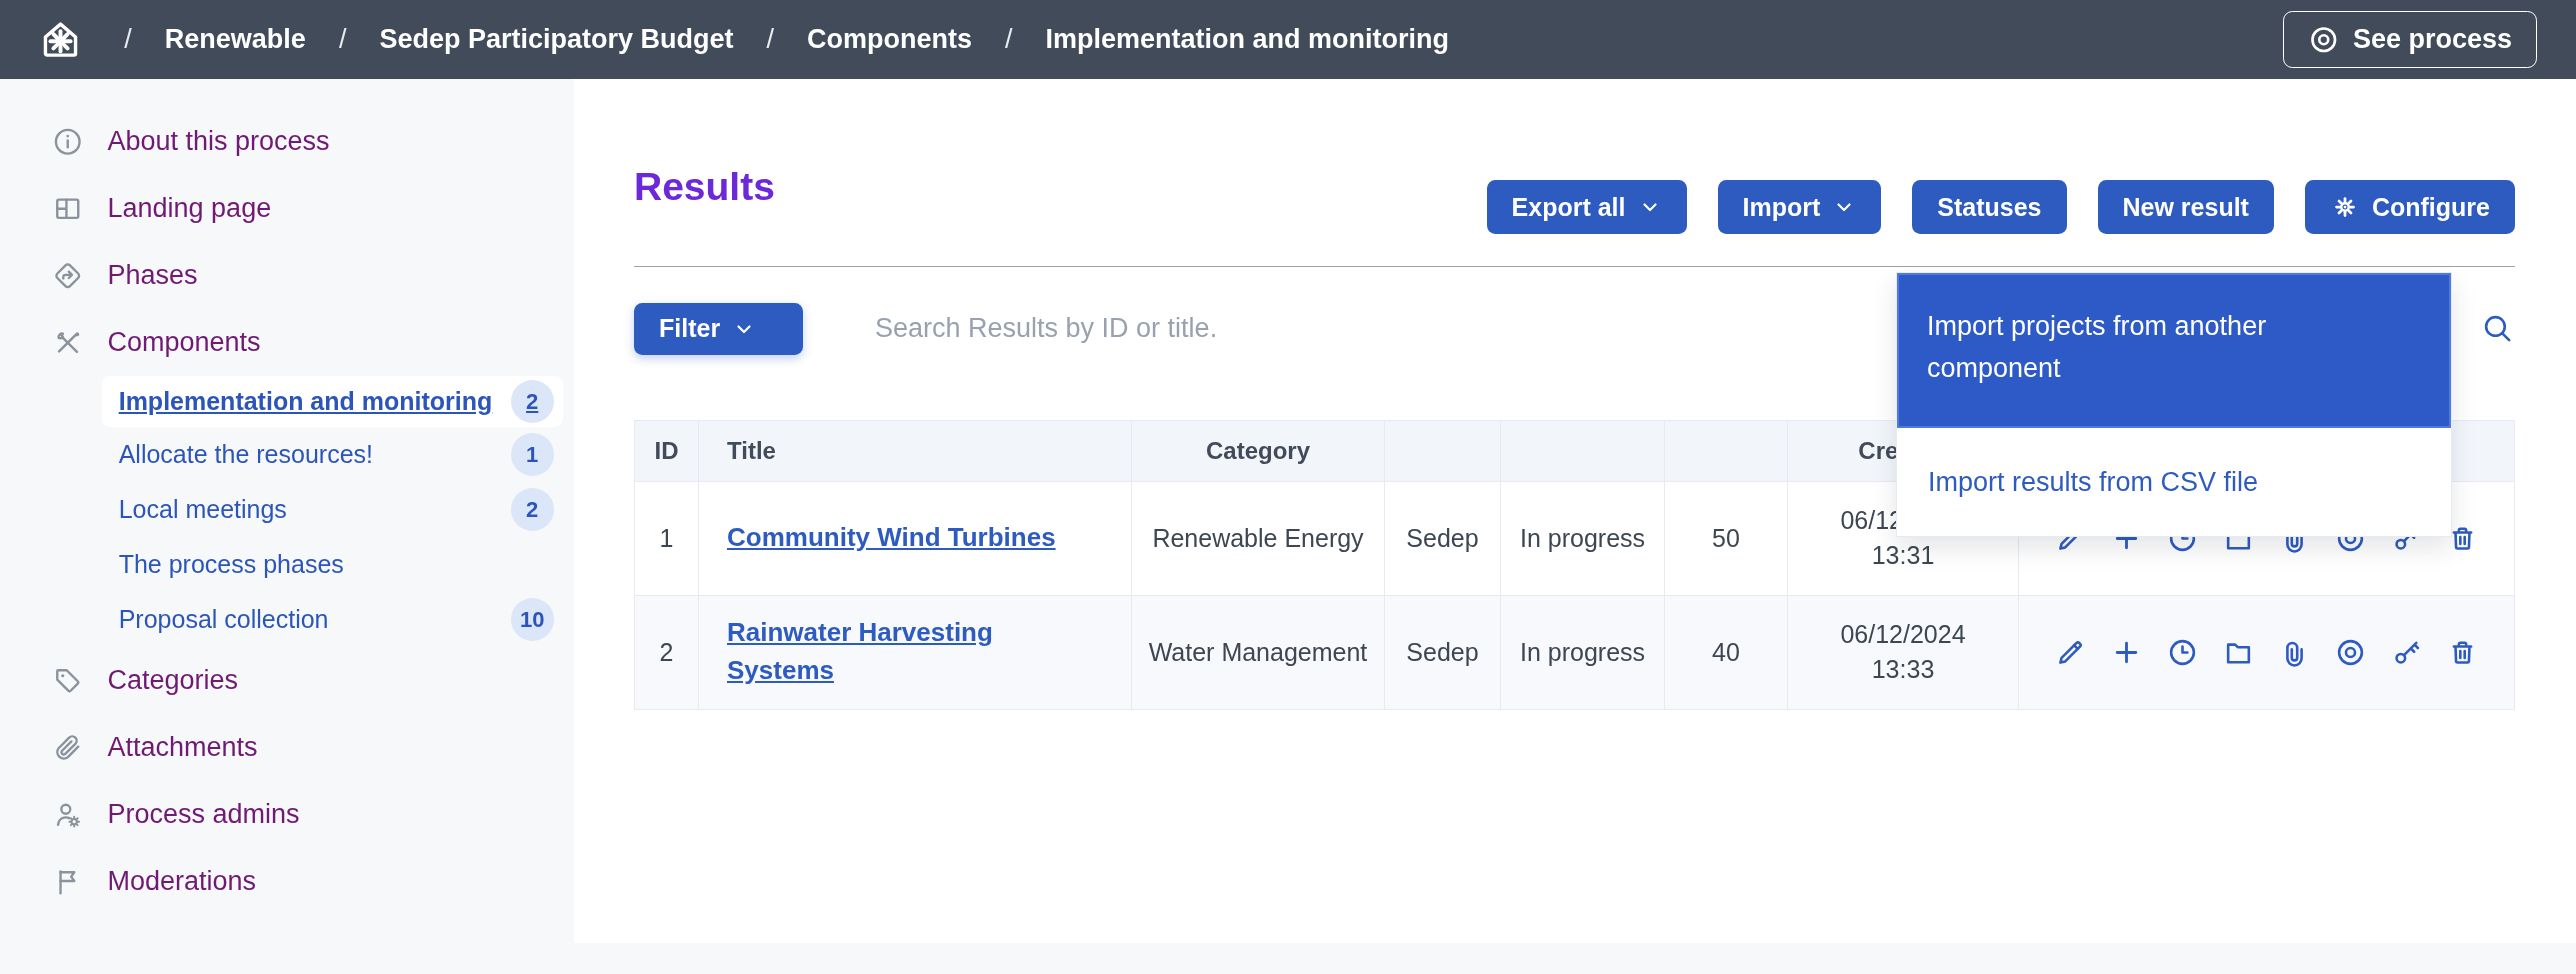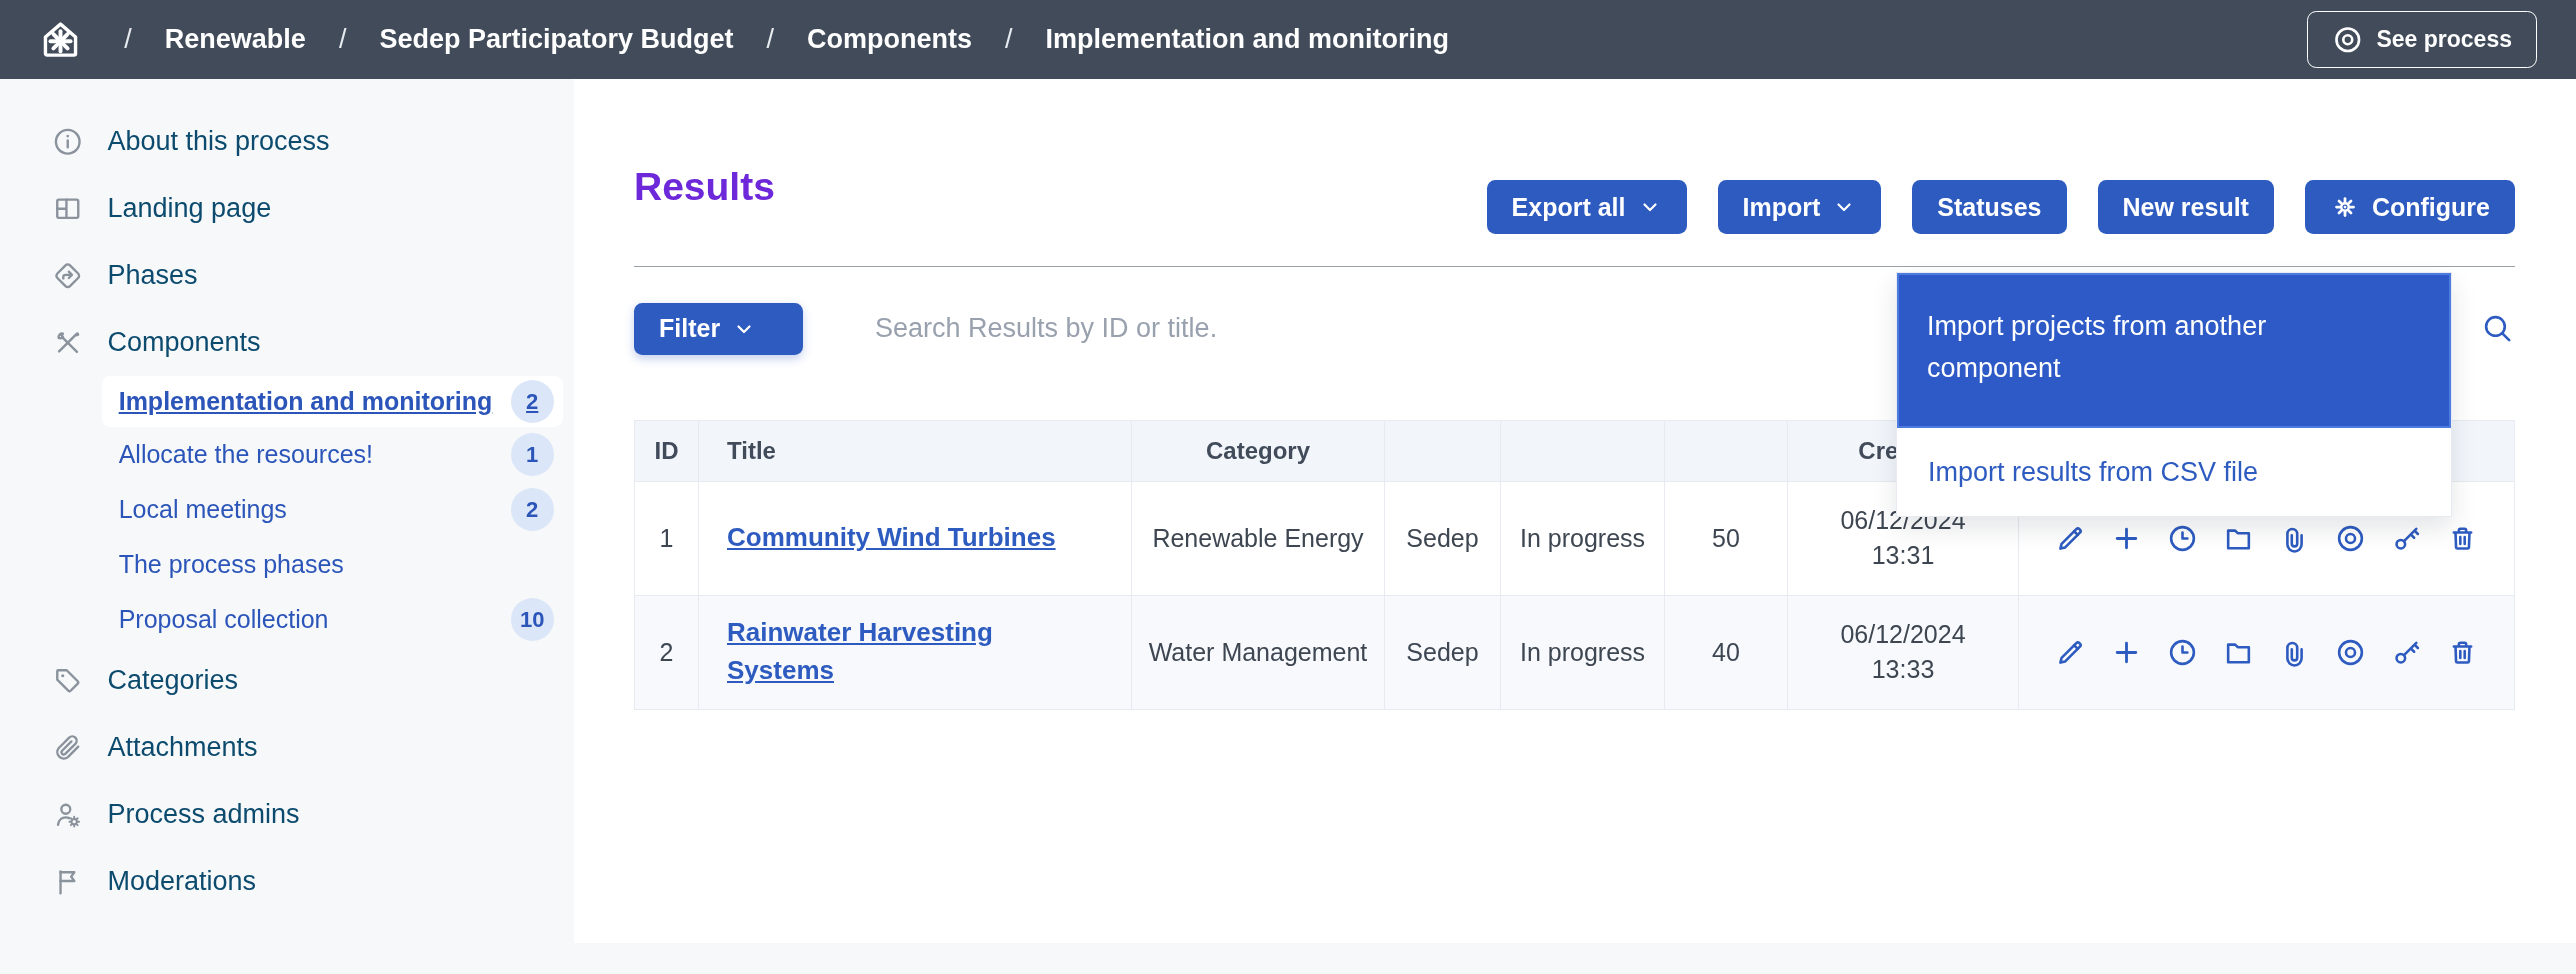--- a/index.html
+++ b/index.html
@@ -7,33 +7,33 @@
   body { font-family:"Liberation Sans", sans-serif; background:#ffffff; color:#3d4651; }
   svg { display:block; }
 
   
   .topbar { height:79px; background:#414b59; display:flex; align-items:center; padding:0 39px; color:#ffffff; }
   .home-link { display:flex; align-items:center; margin-right:9.3px; color:#fff; cursor:pointer; }
   .crumb-sep { margin:0 33px; font-size:27px; color:#e8ebef; font-weight:400; }
   .crumb { font-size:27px; font-weight:600; color:#ffffff; text-decoration:none; cursor:pointer; white-space:nowrap; }
   .topbar-right { margin-left:auto; }
   .see-process-btn { display:flex; align-items:center; gap:13px; border:1.9px solid #ffffff; border-radius:9.3px;
-    background:transparent; color:#ffffff; font-size:23px; font-weight:700; padding:12px 24px; cursor:pointer;
+    background:transparent; color:#ffffff; font-size:27px; font-weight:700; padding:12px 24px; cursor:pointer;
     font-family:"Liberation Sans", sans-serif; }
 
   
   .middle { display:flex; height:864px; }
   .footer-strip { height:31.5px; background:#f6f8fa; }
 
   
   .sidebar { width:574px; background:#f6f8fa; padding-top:29px; flex:none; }
   .side-list { list-style:none; }
   .side-item { height:67px; display:flex; align-items:center; padding-left:52px; gap:24px; cursor:pointer; }
   .side-item .s-icon { color:#8a929c; flex:none; }
-  .side-label { font-size:27px; color:#0c4a6e; font-weight:500; }
+  .side-label { font-size:27px; color:#701a75; font-weight:500; }
   .side-sub { list-style:none; margin-left:102px; width:461px; }
   .sub-item { height:55px; display:flex; align-items:center; justify-content:space-between; padding:0 9.3px 0 16.7px; cursor:pointer; }
   .sub-item.active { background:#ffffff; border-radius:8.3px; height:51px; }
   .sub-label { font-size:25px; color:#2c55b9; font-weight:500; }
   .sub-item.active .sub-label { font-weight:700; text-decoration:underline; }
   .badge { min-width:43px; height:43px; border-radius:50%; background:#dbe6f8; color:#2c55b9; font-size:22px;
     font-weight:700; display:flex; align-items:center; justify-content:center; padding:0 7.4px; }
   .sub-item.active .badge { text-decoration:underline; }
 
   
@@ -67,21 +67,21 @@
   .actions-wrap { display:flex; gap:25px; justify-content:center; align-items:center; }
   .action-icon { color:#2d5bc0; cursor:pointer; }
 
   
   .import-menu { position:absolute; left:1322px; top:193px; width:556px; z-index:50; background:#ffffff;
     border:0.9px solid #e7eaee; box-shadow:0 11px 24px rgba(30,40,60,.12); }
   .import-menu-item { font-size:27px; color:#2d5bc0; cursor:pointer; background:#ffffff; }
   .import-menu-item.highlighted { background:#2d5ac6; border:2.8px solid #4d7be0; color:#ffffff;
     padding:31px 28px; min-height:155px; line-height:1.55; }
   .import-menu-item.highlighted .mi-label { display:block; max-width:435px; }
-  .import-menu-item.plain { height:88px; display:flex; align-items:center; padding-left:31px; }
+  .import-menu-item.plain { height:108px; display:flex; align-items:center; padding-left:31px; }
 </style>
 </head>
 <body>
 
 <header class="topbar">
   <span class="home-link">
       <span>
         <svg width="43" height="43" viewBox="0 0 24 24">
           <path d="M3.6 10.6 12 3.4l8.4 7.2v9.2a.9.9 0 0 1-.9.9H4.5a.9.9 0 0 1-.9-.9z" fill="none" stroke="currentColor" stroke-linecap="round" stroke-linejoin="round" stroke-width="1.9"></path>
           <path d="M15.00 13.00L17.60 13.00" fill="none" stroke="currentColor" stroke-linecap="round" stroke-linejoin="round" stroke-width="2.2"></path>

